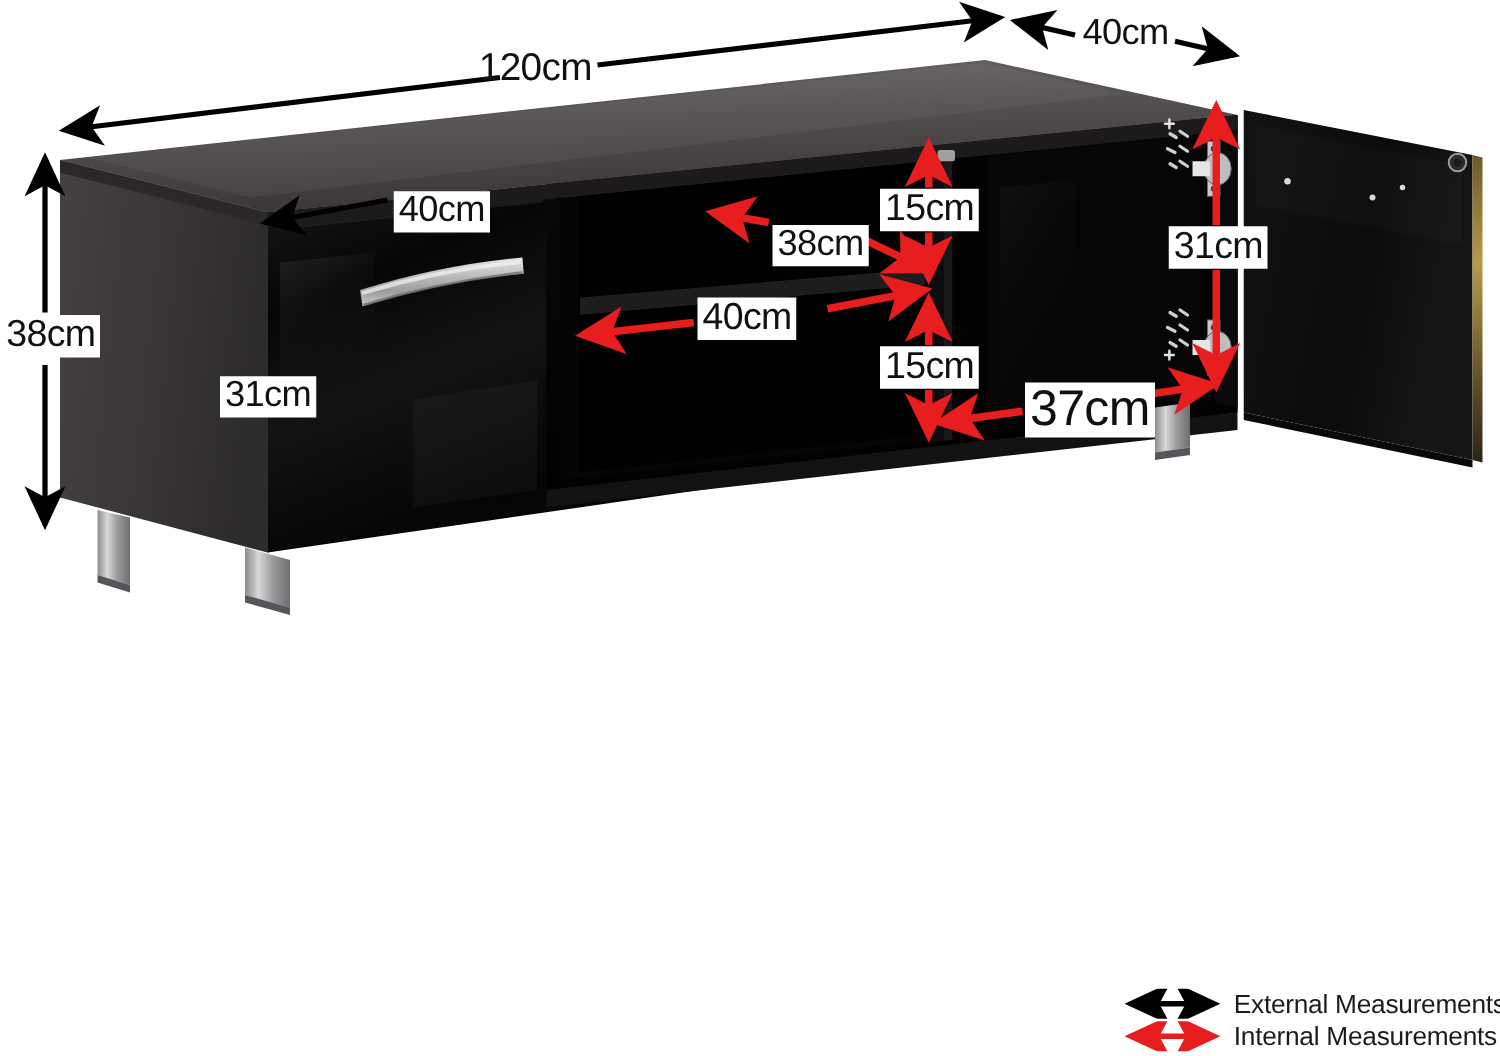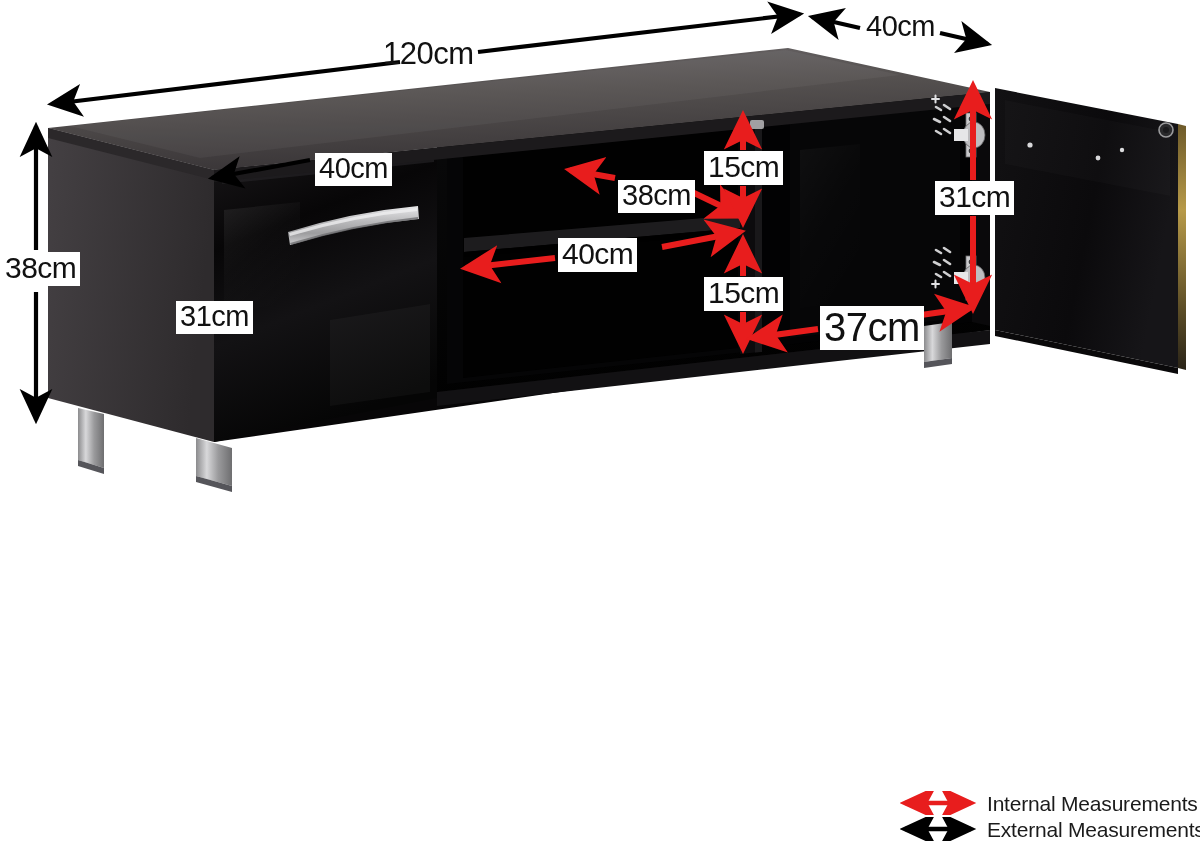--- a/index.html
+++ b/index.html
@@ -302,49 +302,49 @@
 
   <div class="dimlabel boxed" style="left:704px; top:151px; font-size:30px;">15cm</div>
 
   <div class="dimlabel boxed" style="left:704px; top:277px; font-size:30px;">15cm</div>
 
   <div class="dimlabel boxed" style="left:935px; top:181px; font-size:30px;">31cm</div>
 
   <div class="dimlabel boxed" style="left:820px; top:306px; font-size:40px;">37cm</div>
 
   <div id="legend">
+
+    <div class="legend-row">
+      <span class="legend-arrow">
+        <svg width="86" height="24" viewBox="0 0 86 24" xmlns="http://www.w3.org/2000/svg">
+          <defs>
+            <marker id="lgBlkE" markerWidth="9" markerHeight="9" refX="7.2" refY="4.5" orient="auto">
+              <path d="M0,0.6 L8.4,4.5 L0,8.4 L2.1,4.5 Z" fill="#000000"></path>
+            </marker>
+            <marker id="lgBlkS" markerWidth="9" markerHeight="9" refX="1.2" refY="4.5" orient="auto">
+              <path d="M8.4,0.6 L0,4.5 L8.4,8.4 L6.3,4.5 Z" fill="#000000"></path>
+            </marker>
+          </defs>
+          <line x1="10" y1="12" x2="76" y2="12" stroke="#000000" stroke-width="4.4" marker-start="url(#lgBlkS)" marker-end="url(#lgBlkE)"></line>
+        </svg>
+      </span>
+      <span class="legend-text">External Measurements</span>
+    </div>
 
     <div class="legend-row">
       <span class="legend-arrow">
         <svg width="86" height="24" viewBox="0 0 86 24" xmlns="http://www.w3.org/2000/svg">
           <defs>
             <marker id="lgRedE" markerWidth="9" markerHeight="9" refX="7.2" refY="4.5" orient="auto">
               <path d="M0,0.6 L8.4,4.5 L0,8.4 L2.1,4.5 Z" fill="#e81d1d"></path>
             </marker>
             <marker id="lgRedS" markerWidth="9" markerHeight="9" refX="1.2" refY="4.5" orient="auto">
               <path d="M8.4,0.6 L0,4.5 L8.4,8.4 L6.3,4.5 Z" fill="#e81d1d"></path>
             </marker>
           </defs>
           <line x1="10" y1="12" x2="76" y2="12" stroke="#e81d1d" stroke-width="4.4" marker-start="url(#lgRedS)" marker-end="url(#lgRedE)"></line>
         </svg>
       </span>
       <span class="legend-text">Internal Measurements</span>
     </div>
-
-    <div class="legend-row">
-      <span class="legend-arrow">
-        <svg width="86" height="24" viewBox="0 0 86 24" xmlns="http://www.w3.org/2000/svg">
-          <defs>
-            <marker id="lgBlkE" markerWidth="9" markerHeight="9" refX="7.2" refY="4.5" orient="auto">
-              <path d="M0,0.6 L8.4,4.5 L0,8.4 L2.1,4.5 Z" fill="#000000"></path>
-            </marker>
-            <marker id="lgBlkS" markerWidth="9" markerHeight="9" refX="1.2" refY="4.5" orient="auto">
-              <path d="M8.4,0.6 L0,4.5 L8.4,8.4 L6.3,4.5 Z" fill="#000000"></path>
-            </marker>
-          </defs>
-          <line x1="10" y1="12" x2="76" y2="12" stroke="#000000" stroke-width="4.4" marker-start="url(#lgBlkS)" marker-end="url(#lgBlkE)"></line>
-        </svg>
-      </span>
-      <span class="legend-text">External Measurements</span>
-    </div>
   </div>
 
 </div>
 
 </body></html>

